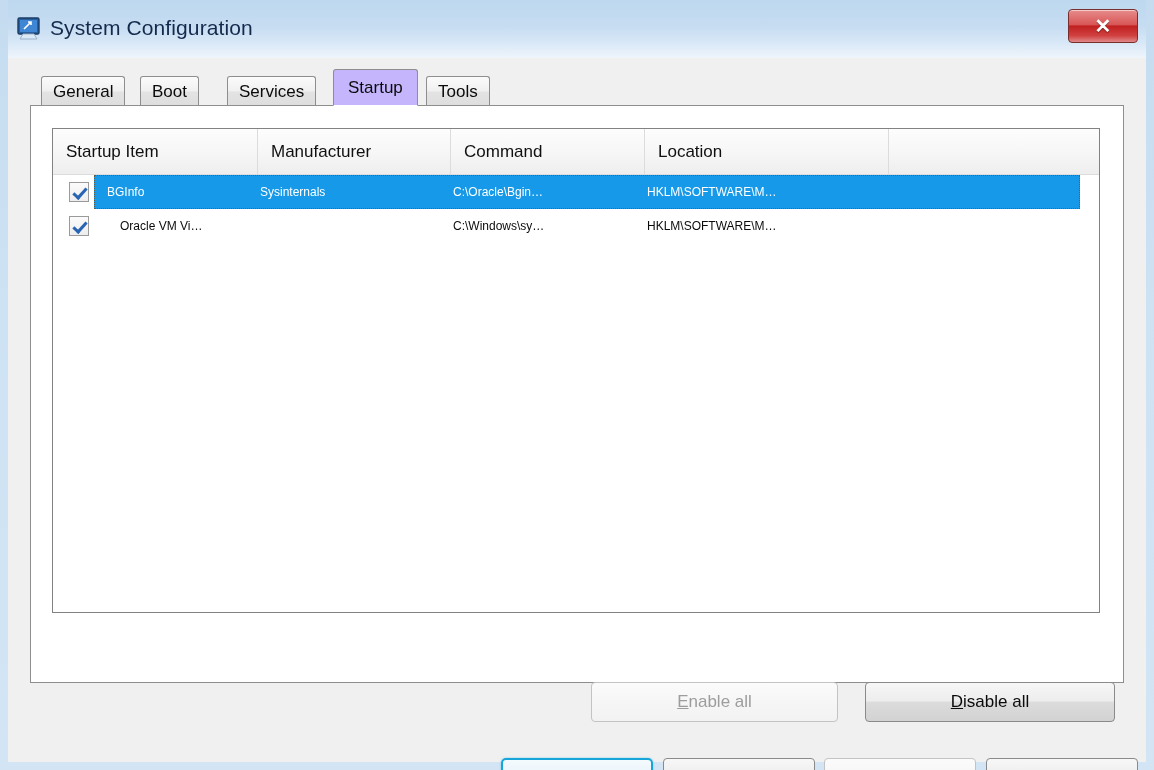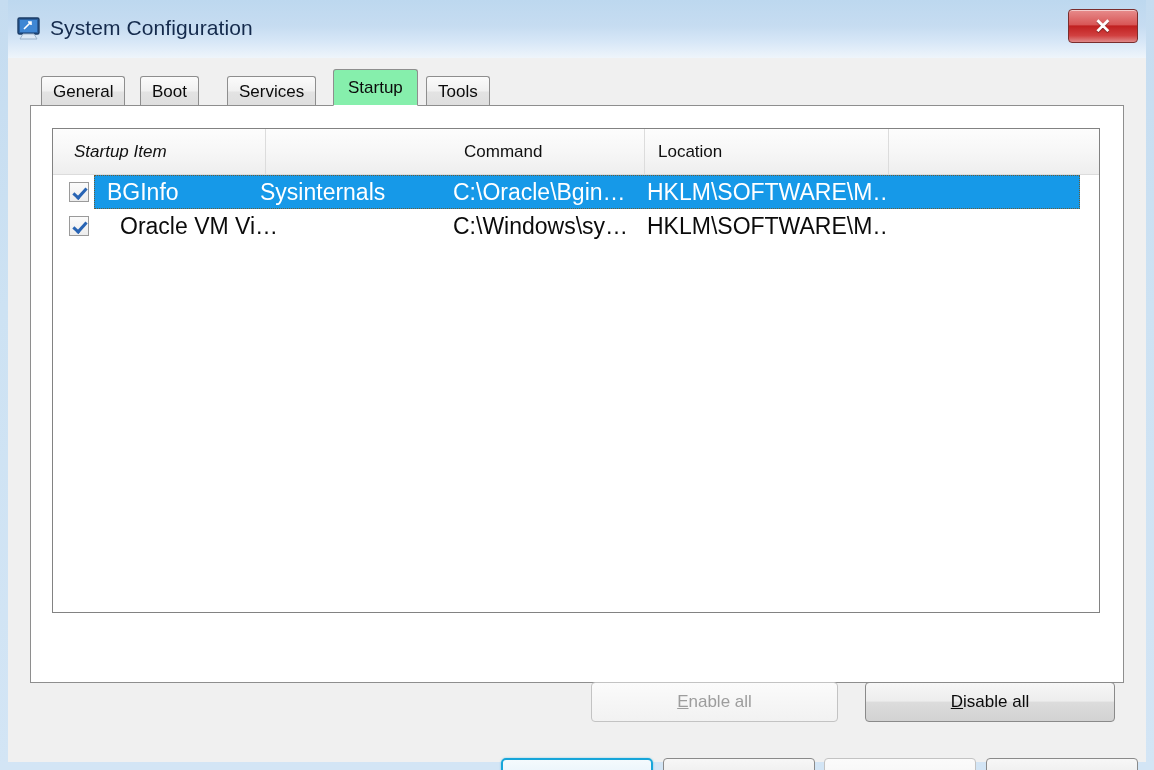--- a/index.html
+++ b/index.html
@@ -104,21 +104,21 @@
     align-items: center;
     justify-content: center;
     padding: 0 11px;
     font-size: 17px;
     color: #0b0b0b;
     cursor: pointer;
     white-space: nowrap;
   }
   .tab.active {
     height: 37px;
-    background: #86efac;
+    background: #c4b5fd;
     border: 1px solid #8e8e8e;
     border-bottom: 1px solid #ffffff;
     z-index: 5;
     padding: 0 14px;
   }
 
   #tabpanel {
     position: absolute;
     left: 22px; top: 47px;
     width: 1094px;
@@ -197,21 +197,21 @@
     border: solid #2864b4;
     border-width: 0 3px 3px 0;
     transform: rotate(42deg);
   }
   .cell {
     position: absolute;
     top: 0;
     height: 34px;
     display: flex;
     align-items: center;
-    font-size: 23px;
+    font-size: 12px;
     color: #0b0b0b;
     white-space: nowrap;
     overflow: hidden;
     padding-left: 2px;
     box-sizing: border-box;
   }
   .row.selected .cell { color: #ffffff; }
 
   
   .btn {
@@ -298,22 +298,25 @@
         <div class="tab" style="left:385px;justify-content:center;">
             <span>Tools</span>
           </div>
       </div>
 
       <div id="tabpanel">
 
         <div id="listview">
 
           <div id="list-header">
-            <div class="col-head" style="left:8px;   width:205px;font-style:italic;">
+            <div class="col-head" style="left:0px;   width:205px;">
                 <span>Startup Item</span>
+              </div>
+            <div class="col-head" style="left:205px; width:193px;">
+                <span>Manufacturer</span>
               </div>
             <div class="col-head" style="left:398px; width:194px;">
                 <span>Command</span>
               </div>
             <div class="col-head" style="left:592px; width:244px;">
                 <span>Location</span>
               </div>
             <div class="col-head last-spacer" style="left:1027px; width:19px;">
                 <span></span>
               </div>

